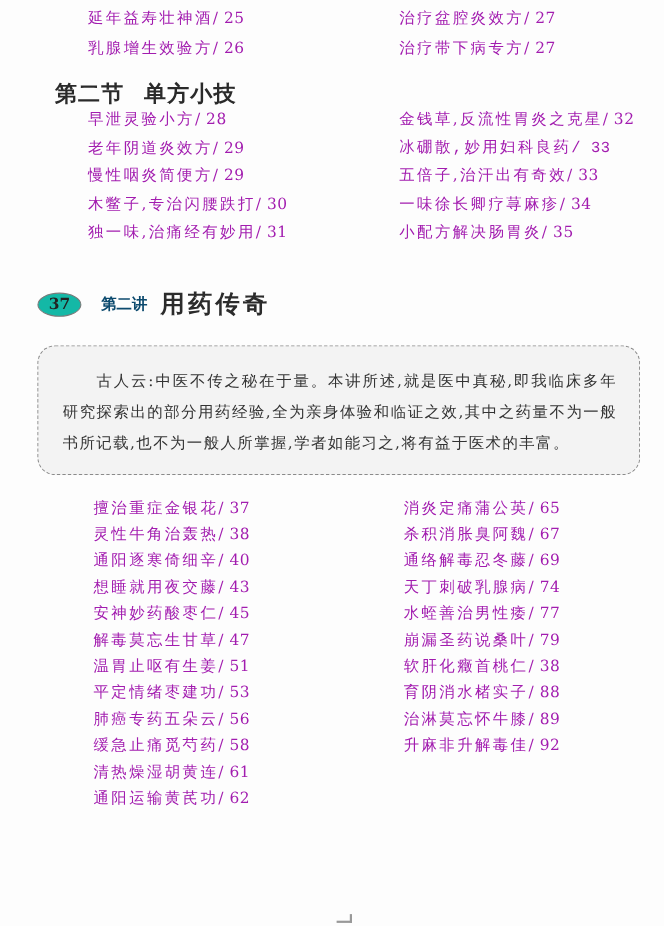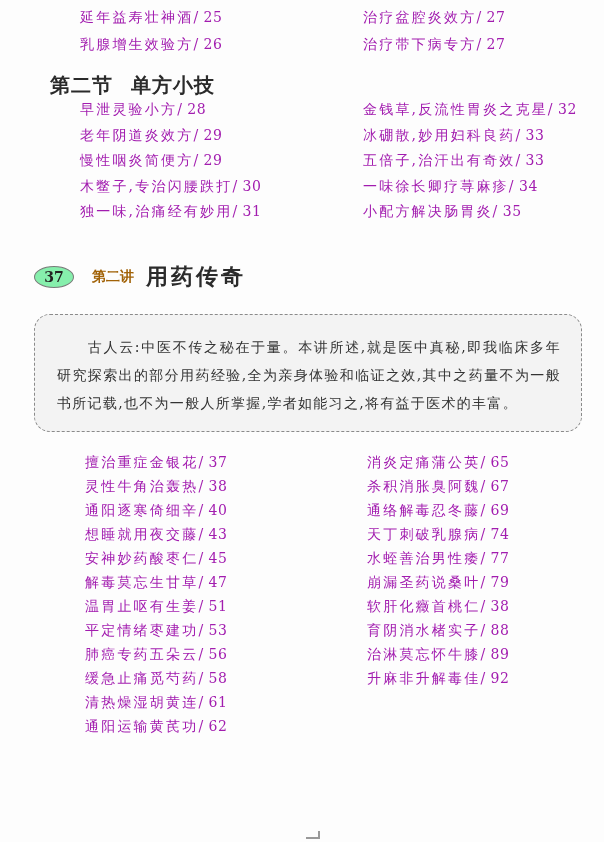--- a/index.html
+++ b/index.html
@@ -13,25 +13,25 @@
       white-space: nowrap; color: #a21caf;
     }
     .entry .pg { letter-spacing: 0.5px; }
     .section-title {
       position: absolute; left: 50px; top: 72px; font-family: "DejaVu Sans", sans-serif;
       font-weight: bold; font-size: 20px; color: #2a2a2a; letter-spacing: 1px;
     }
     .section-title .gap { display: inline-block; width: 18px; }
     .lecture-head { position: absolute; left: 34px; top: 262px; height: 30px; display: flex; align-items: center; }
     .badge {
-      width: 38px; height: 20px; border-radius: 50%; background: #86efac; border: 1.5px solid #7a7a7a;
+      width: 38px; height: 20px; border-radius: 50%; background: #14b8a6; border: 1.5px solid #7a7a7a;
       display: flex; align-items: center; justify-content: center; font-weight: bold; font-size: 14px; color: #222;
       font-family: "DejaVu Serif", serif;
     }
-    .lecture-no { margin-left: 18px; font-size: 14px; font-weight: bold; color: #a16207; }
+    .lecture-no { margin-left: 18px; font-size: 14px; font-weight: bold; color: #0c4a6e; }
     .lecture-title { margin-left: 12px; font-size: 22px; font-weight: bold; color: #2b2b2b; letter-spacing: 3px; font-family: Liberation Mono, monospace; }
     .intro-box {
       position: absolute; left: 34px; top: 314px; width: 548px; height: 118px;
       border: 1.5px dashed #8a8a8a; border-radius: 16px; background: #f3f3f3; box-sizing: border-box;
       padding: 18px 20px 0 22px;
     }
     .intro-box p {
       margin: 0; font-size: 14px; line-height: 28px; letter-spacing: 1.3px; color: #333; text-indent: 2.2em;
       text-align: justify;
     }
@@ -54,21 +54,21 @@
 </div>
 <div class="col" style="left:80px; top:97px;" id="s2-left">
     <div class="entry" style="height: 25.5px; line-height: 25.5px;"><span>早泄灵验小方</span><span class="pg">/ 28</span></div>
     <div class="entry" style="height: 25.5px; line-height: 25.5px;"><span>老年阴道炎效方</span><span class="pg">/ 29</span></div>
     <div class="entry" style="height: 25.5px; line-height: 25.5px;"><span>慢性咽炎简便方</span><span class="pg">/ 29</span></div>
     <div class="entry" style="height: 25.5px; line-height: 25.5px;"><span>木鳖子,专治闪腰跌打</span><span class="pg">/ 30</span></div>
     <div class="entry" style="height: 25.5px; line-height: 25.5px;"><span>独一味,治痛经有妙用</span><span class="pg">/ 31</span></div>
   </div>
 <div class="col" style="left:363px; top:97px;" id="s2-right">
     <div class="entry" style="height: 25.5px; line-height: 25.5px;"><span>金钱草,反流性胃炎之克星</span><span class="pg">/ 32</span></div>
-    <div class="entry" style="height: 25.5px; line-height: 25.5px;"><span>冰硼散,妙用妇科良药</span><span class="pg">/ 33</span></div>
+    <div class="entry" style="height: 25.5px; line-height: 25.5px; font-family: Liberation Mono, monospace;"><span>冰硼散,妙用妇科良药</span><span class="pg">/ 33</span></div>
     <div class="entry" style="height: 25.5px; line-height: 25.5px;"><span>五倍子,治汗出有奇效</span><span class="pg">/ 33</span></div>
     <div class="entry" style="height: 25.5px; line-height: 25.5px;"><span>一味徐长卿疗荨麻疹</span><span class="pg">/ 34</span></div>
     <div class="entry" style="height: 25.5px; line-height: 25.5px;"><span>小配方解决肠胃炎</span><span class="pg">/ 35</span></div>
   </div>
 
 <div class="lecture-head">
   <div class="badge">37</div>
   <span class="lecture-no">第二讲</span>
   <span class="lecture-title">用药传奇</span>
 </div>

